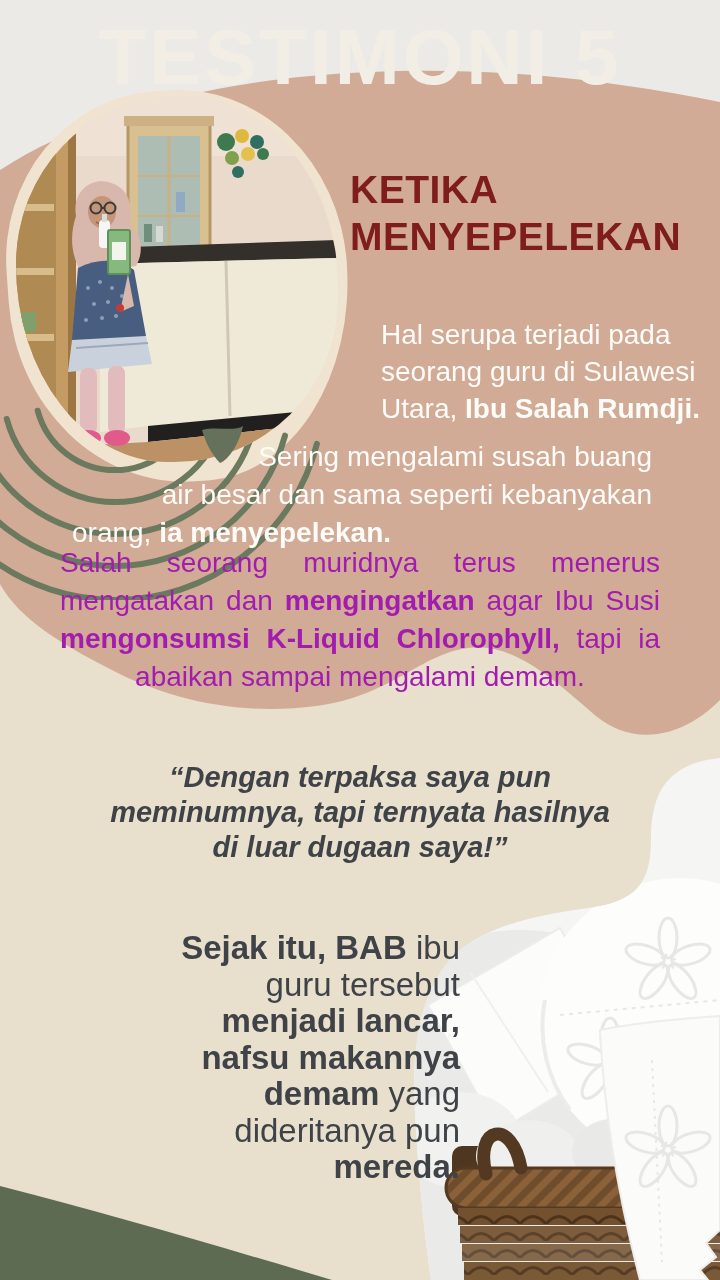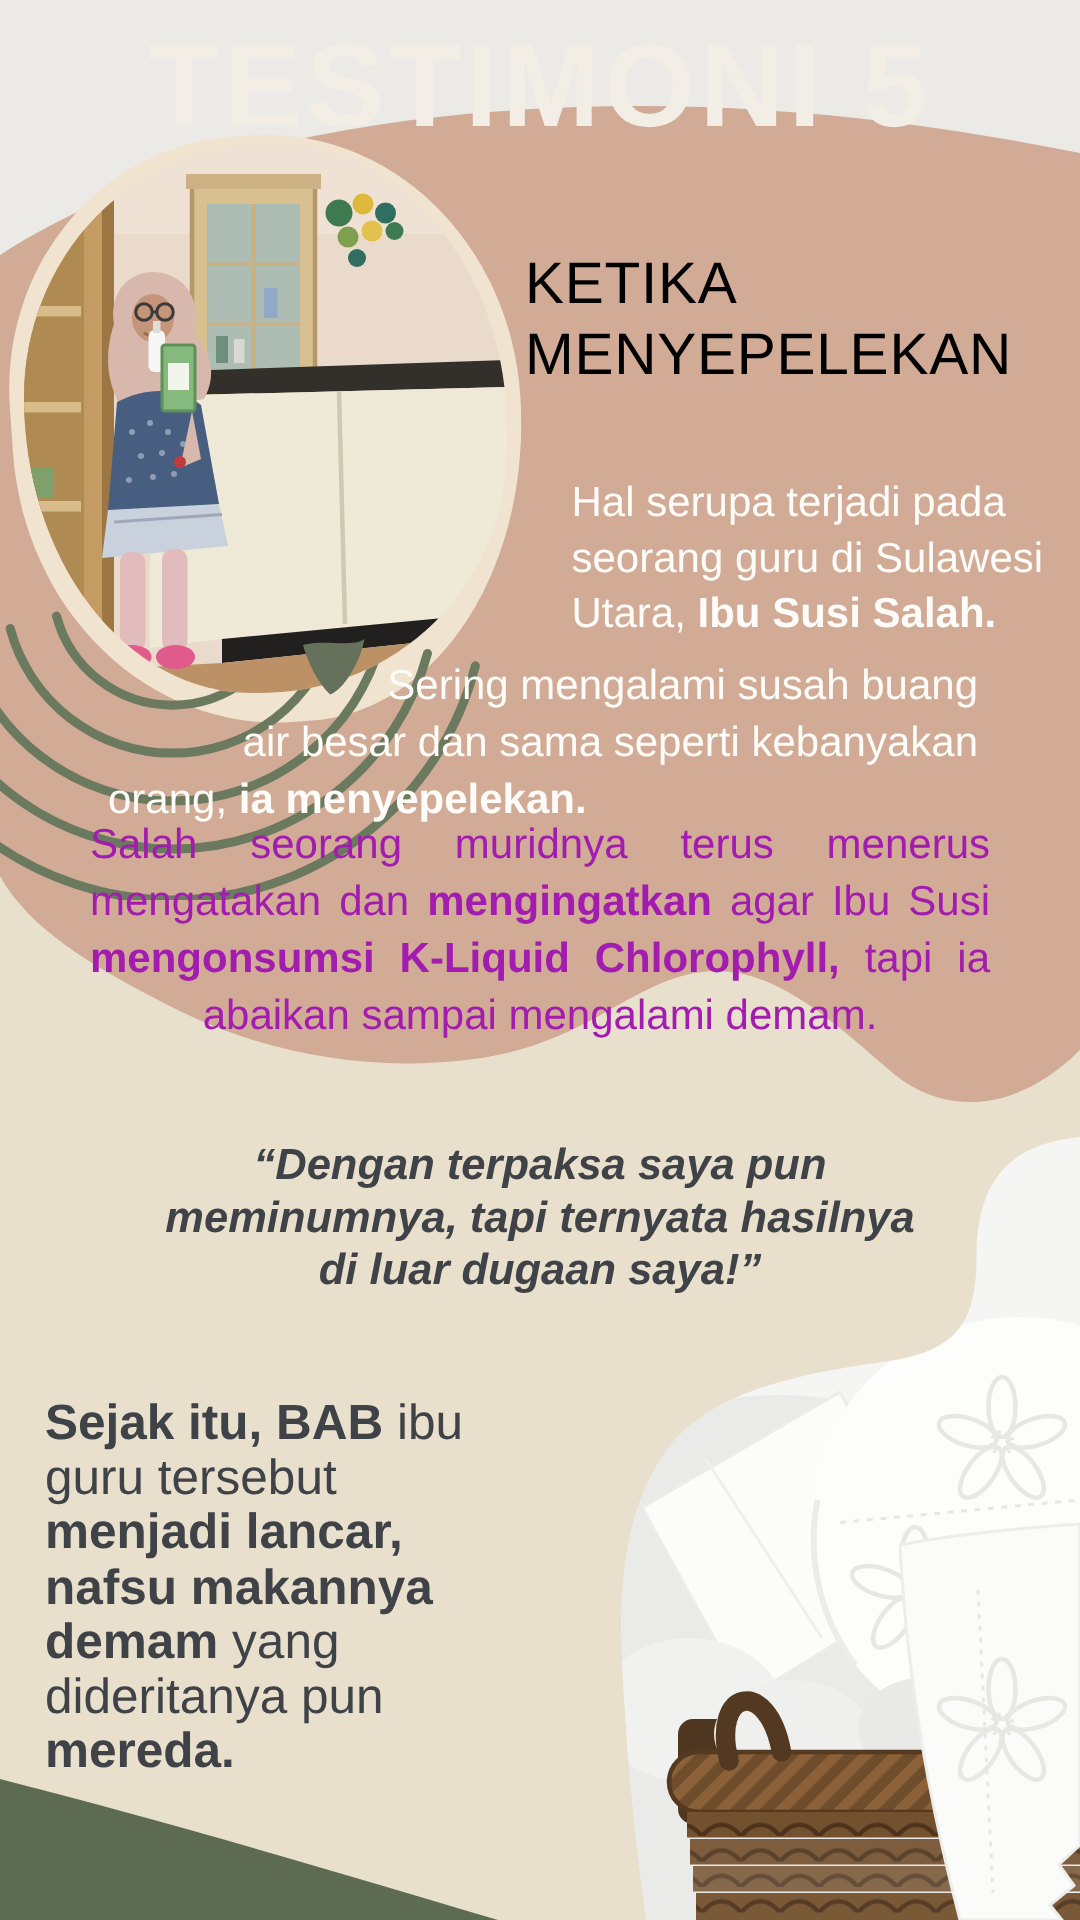--- a/index.html
+++ b/index.html
@@ -22,34 +22,34 @@
   .photo-wrap{position:absolute;left:16px;top:96px;width:322px;height:366px;}
   .photo-cream{position:absolute;left:-8px;top:-6px;right:-10px;bottom:-20px;
     background:#F0E4D0;border-radius:49% 51% 47% 53% / 45% 49% 55% 51%;transform:rotate(-4deg);}
   .arcs-svg{position:absolute;left:-16px;top:254px;width:320px;height:250px;overflow:hidden;}
   .photo-blob{position:absolute;left:0;top:0;width:322px;height:366px;overflow:hidden;
     border-radius:51% 49% 52% 48% / 47% 53% 45% 55%;}
   .leaf-svg{position:absolute;left:198px;top:424px;width:48px;height:42px;}
   .halfmoon-svg{position:absolute;left:286px;top:160px;width:36px;height:36px;}
 
   
-  .headline{position:absolute;left:350px;top:166px;width:330px;color:#000000;
-    font-size:39px;font-weight:400;line-height:47px;letter-spacing:0.5px;}
+  .headline{position:absolute;left:350px;top:166px;width:330px;color:#7f1d1d;
+    font-size:39px;font-weight:700;line-height:47px;letter-spacing:0.5px;}
   .intro{position:absolute;left:350px;top:316px;width:330px;color:#FDFCF8;
     font-size:28px;line-height:37px;margin-left:31px;}
   .intro .b,.para .b,.quote .b,.r-line .b{font-weight:700;}
   .para1{position:absolute;left:60px;top:438px;width:580px;color:#FDFCF8;
     font-size:28px;line-height:38px;margin-left:12px;}
   .para1 .t-r{text-align:right;}
   .para2{position:absolute;left:60px;top:544px;width:600px;color:#a21caf;
     font-size:28px;line-height:38px;text-align:justify;text-align-last:center;}
   .quote{position:absolute;left:80px;top:760px;width:560px;color:#3F4347;
     font-size:29px;font-weight:700;line-height:35px;text-align:center;font-style:italic;}
   .result{position:absolute;left:30px;top:930px;width:430px;color:#3F4347;
-    font-size:33px;line-height:36.5px;text-align:left;font-weight:400;}
+    font-size:33px;line-height:36.5px;text-align:right;font-weight:400;}
   .result .b{font-weight:800;}
 </style>
 </head>
 <body>
 
 <div class="canvas">
 
   <div class="bg-bottom"></div>
 
   <svg class="fullbleed" viewBox="0 0 720 1280">
@@ -171,21 +171,21 @@
   </svg>
 
   <div class="headline">
     <div>KETIKA</div>
     <div>MENYEPELEKAN</div>
   </div>
 
   <div class="intro">
     <div>Hal serupa terjadi pada</div>
     <div>seorang guru di Sulawesi</div>
-    <div><span>Utara, </span><span class="b">Ibu Susi Salah.</span></div>
+    <div><span>Utara, </span><span class="b">Ibu Salah Rumdji.</span></div>
   </div>
 
   <div class="para1 para">
     <div class="t-r">Sering mengalami susah buang</div>
     <div class="t-r">air besar dan sama seperti kebanyakan</div>
     <div><span>orang, </span><span class="b">ia menyepelekan.</span></div>
   </div>
 
   <div class="para2 para"><span>Salah seorang muridnya terus menerus mengatakan dan </span><span class="b">mengingatkan</span><span> agar Ibu Susi </span><span class="b">mengonsumsi K-Liquid Chlorophyll,</span><span> tapi ia abaikan sampai mengalami demam.</span></div>
 

